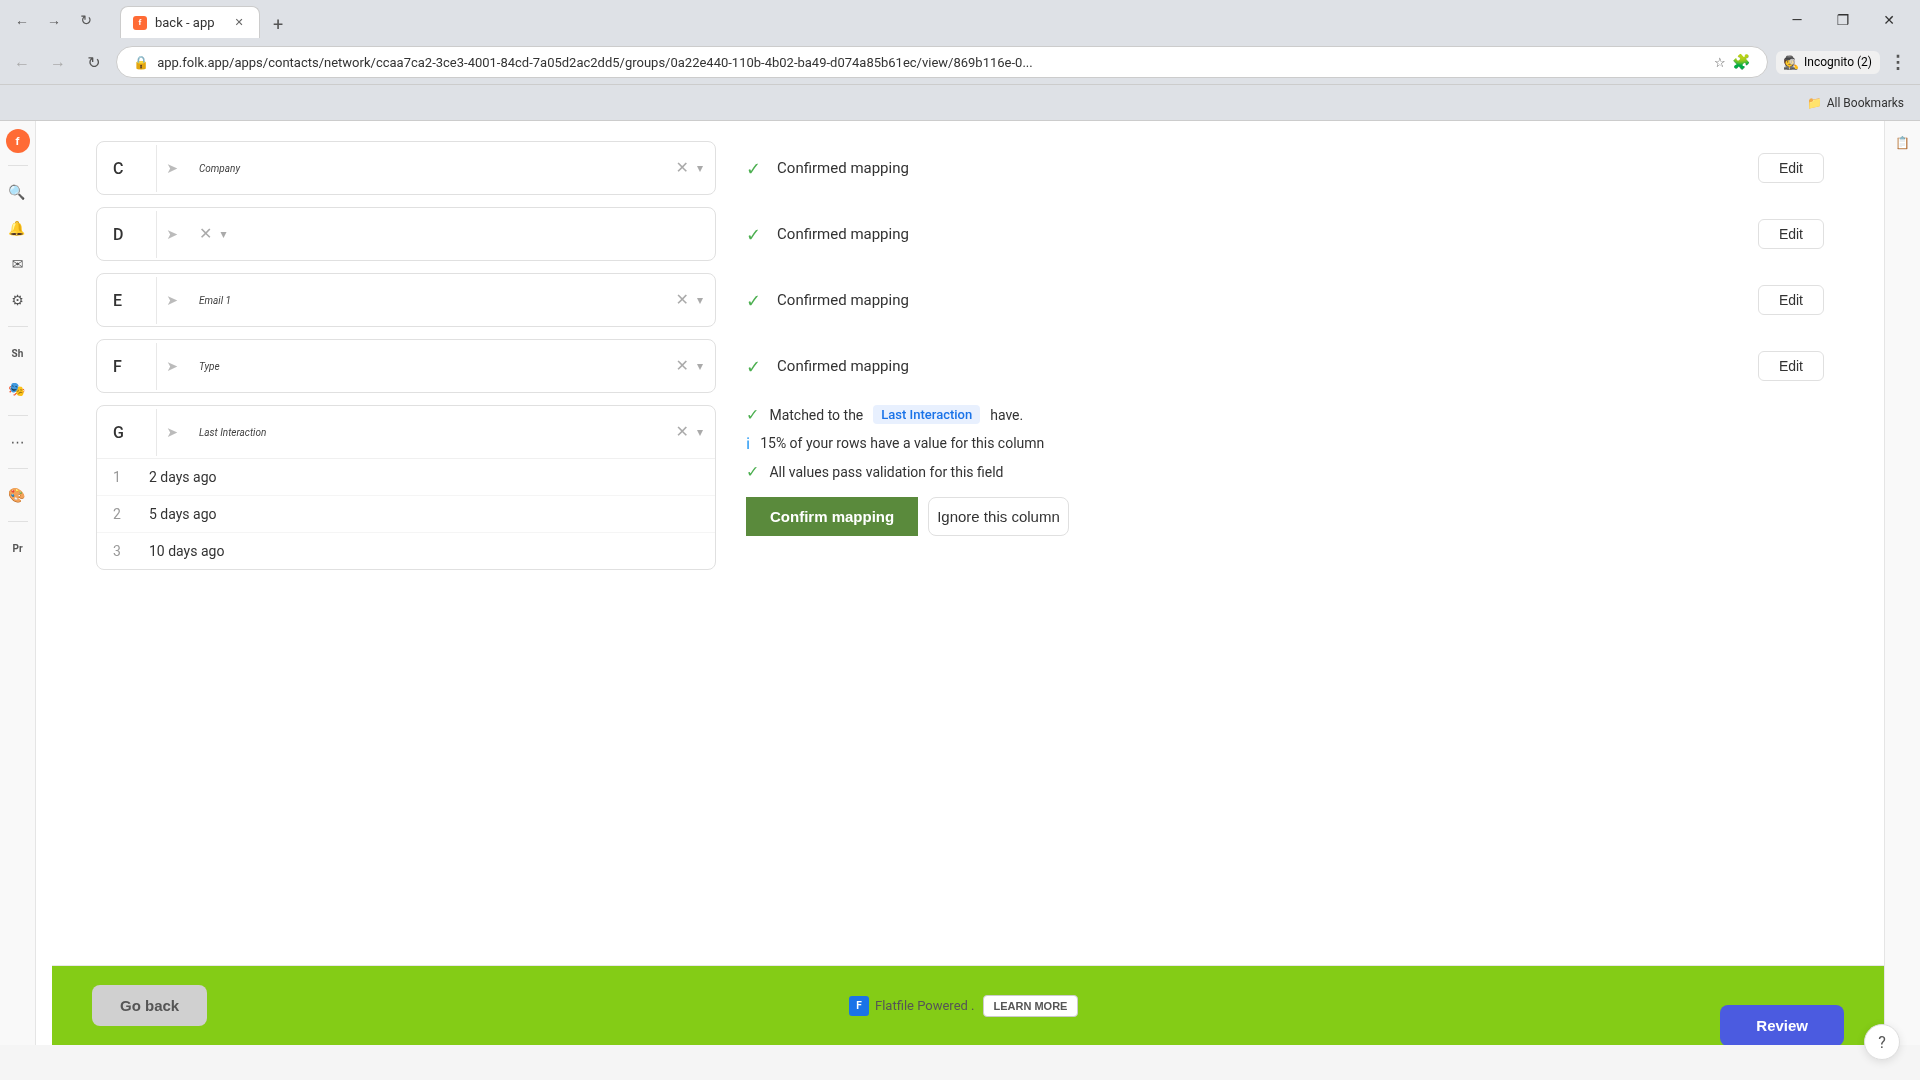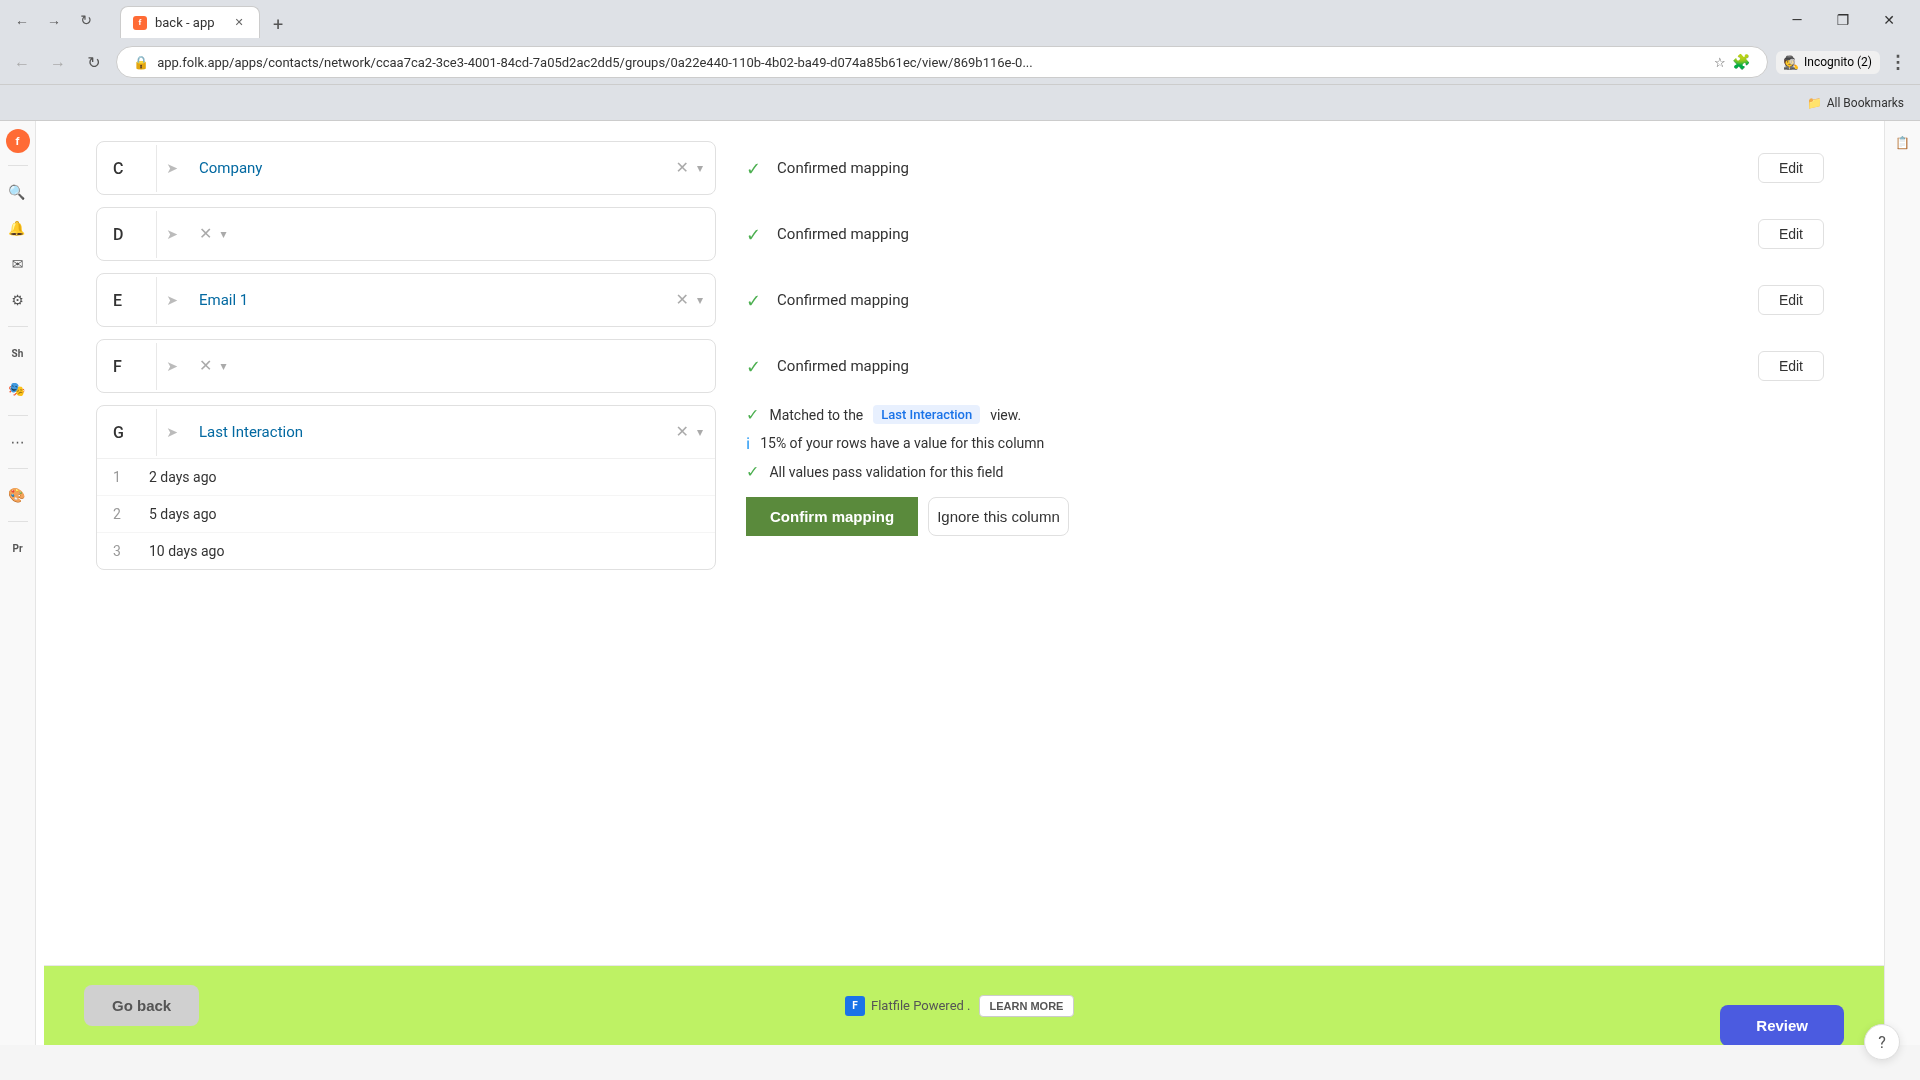--- a/index.html
+++ b/index.html
@@ -266,22 +266,23 @@
     .mapping-field {
       flex: 1;
       display: flex;
       align-items: center;
       padding: 0 12px;
       gap: 8px;
     }
 
     .field-name {
       flex: 1;
-      font-size: 15px;
-      color: #0369a1;
+      font-size: 10px;
+      color: #404040;
+      font-style: italic;
     }
 
     .field-clear {
       color: #aaa;
       cursor: pointer;
       font-size: 16px;
       line-height: 1;
     }
 
     .field-dropdown {
@@ -403,24 +404,24 @@
       border-radius: 8px;
       font-size: 15px;
       color: #333;
       cursor: pointer;
     }
 
     
     .footer {
       position: absolute;
       bottom: 0;
-      left: 8px;
+      left: 16px;
       right: 0;
       height: 80px;
-      background: #bef264;
+      background: #84cc16;
       border-top: 1px solid #e8e8e8;
       display: flex;
       align-items: center;
       padding: 0 40px;
     }
 
     .go-back-btn {
       padding: 12px 28px;
       background: #d0d0d0;
       border: none;
@@ -646,20 +647,21 @@
           <button class="edit-btn">Edit</button>
         </div>
       </div>
 
       <div class="mapping-row">
         <div class="mapping-left">
           <div class="mapping-header">
             <div class="col-label">F</div>
             <div class="arrow-area">➤</div>
             <div class="mapping-field">
+              <span class="field-name">Type</span>
               <span class="field-clear">✕</span>
               <span class="field-dropdown">▾</span>
             </div>
           </div>
         </div>
         <div class="mapping-right">
           <span class="check-icon">✓</span>
           <span class="confirmed-text">Confirmed mapping</span>
           <button class="edit-btn">Edit</button>
         </div>
@@ -689,21 +691,21 @@
       <span class="data-row-num">3</span>
       <span class="data-row-val">10 days ago</span>
     </div>
             </div>
         </div>
         <div class="mapping-right-expanded">
           <div class="status-line">
             <span class="check-icon">✓</span>
             <span>Matched to the</span>
             <span class="field-badge">Last Interaction</span>
-            <span>view.</span>
+            <span>have.</span>
           </div>
           <div class="status-line">
             <span class="info-icon">ℹ</span>
             <span>15% of your rows have a value for this column</span>
           </div>
           <div class="status-line">
             <span class="check-icon">✓</span>
             <span>All values pass validation for this field</span>
           </div>
           <div class="action-buttons">

